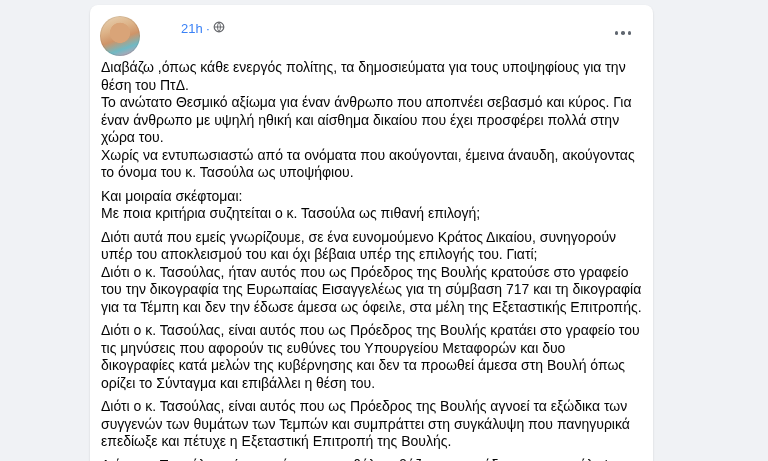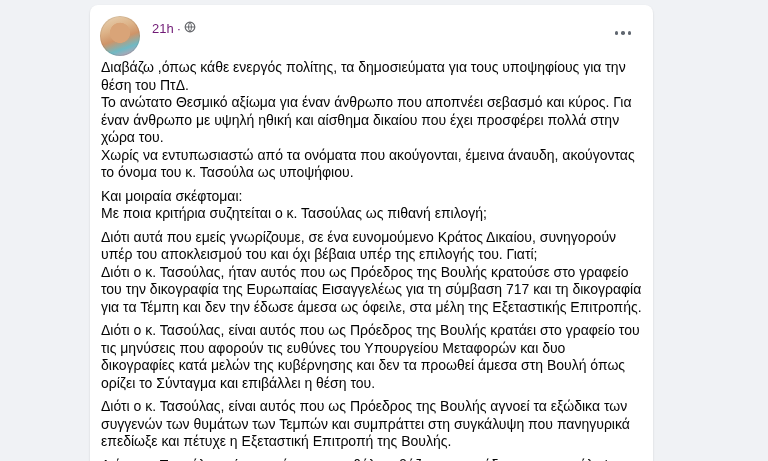--- a/index.html
+++ b/index.html
@@ -53,22 +53,23 @@
     color: #050505;
     line-height: 18px;
     cursor: pointer;
   }
   .meta-row {
     display: flex;
     align-items: center;
     gap: 4px;
     margin-top: 2px;
     font-size: 13px;
-    color: #701a75;
+    color: #3b82f6;
     line-height: 16px;
+    margin-left: 29px;
   }
   .meta-row .sep {
     margin: 0 -1px;
   }
   .globe-icon {
     display: inline-block;
     margin-top: 1px;
   }
   .more-button {
     position: absolute;
@@ -132,21 +133,21 @@
             <span class="dot"></span>
         </span>
       </button>
     </header>
 
     <div class="post-text">
         <p>Διαβάζω ,όπως κάθε ενεργός πολίτης,  τα  δημοσιεύματα για  τους  υποψηφίους  για την θέση του  ΠτΔ.
 Το ανώτατο  Θεσμικό αξίωμα  για έναν  άνθρωπο  που  αποπνέει σεβασμό και κύρος. Για έναν άνθρωπο  με υψηλή ηθική και αίσθημα δικαίου που έχει προσφέρει πολλά στην χώρα του.
 Χωρίς να εντυπωσιαστώ από τα ονόματα που ακούγονται, έμεινα  άναυδη, ακούγοντας  το όνομα  του  κ. Τασούλα ως υποψήφιου.</p>
         <p>Και  μοιραία σκέφτομαι:
-Με ποια κριτήρια συζητείται ο κ. Τασούλας ως  πιθανή επιλογή;</p>
+Με ποια κριτήρια συζητείται ο κ. Τασούλα ως  πιθανή επιλογή;</p>
         <p>Διότι αυτά  που  εμείς  γνωρίζουμε, σε  ένα ευνομούμενο Κράτος Δικαίου, συνηγορούν υπέρ του αποκλεισμού του  και όχι βέβαια υπέρ της  επιλογής  του. Γιατί;
 Διότι ο κ. Τασούλας, ήταν αυτός που ως Πρόεδρος  της Βουλής κρατούσε στο γραφείο του την δικογραφία της Ευρωπαίας Εισαγγελέως για τη σύμβαση 717 και τη δικογραφία για τα Τέμπη και δεν την έδωσε άμεσα ως όφειλε, στα μέλη της Εξεταστικής Επιτροπής.</p>
         <p>Διότι ο κ. Τασούλας, είναι  αυτός που ως Πρόεδρος  της Βουλής κρατάει στο γραφείο του τις μηνύσεις που αφορούν τις ευθύνες του Υπουργείου Μεταφορών και δυο δικογραφίες κατά μελών της κυβέρνησης και δεν τα προωθεί  άμεσα  στη Βουλή όπως ορίζει το Σύνταγμα και επιβάλλει η θέση του.</p>
         <p>Διότι ο κ. Τασούλας, είναι  αυτός που ως Πρόεδρος  της Βουλής αγνοεί τα εξώδικα των συγγενών των θυμάτων των Τεμπών και συμπράττει στη συγκάλυψη που πανηγυρικά επεδίωξε και πέτυχε  η Εξεταστική Επιτροπή της Βουλής.</p>
         <p>Διότι ο κ. Τασούλας, είναι  αυτός που υποθάλπει βάζοντας εμπόδια στην αποκάλυψη της αλήθειας για  το έγκλημα των Τεμπών.</p>
       </div>
 
   </article>
 </div>
 

